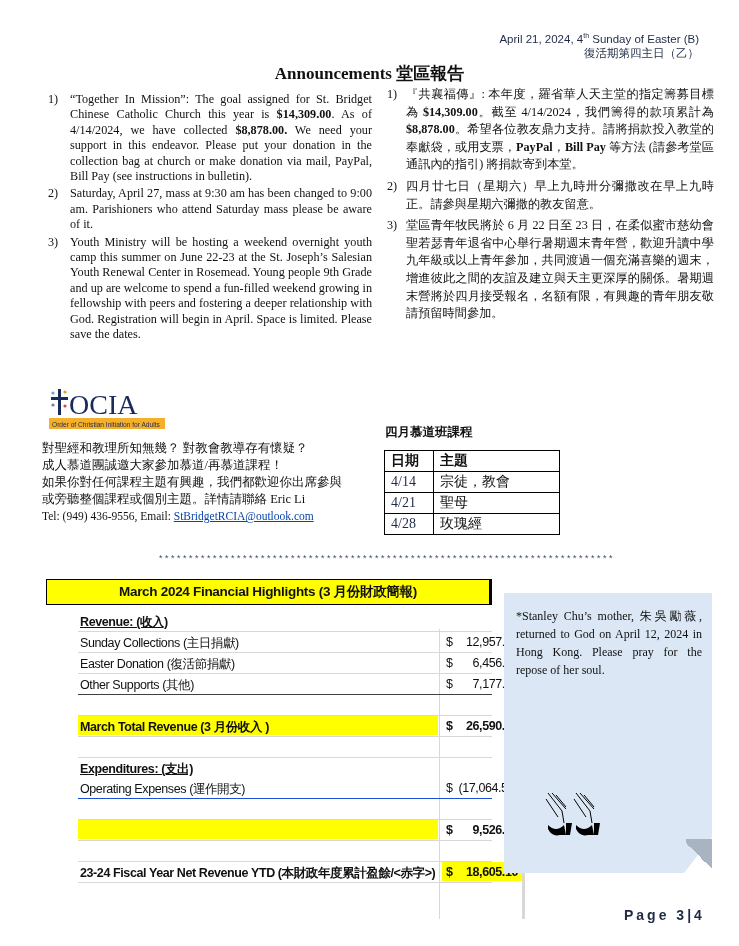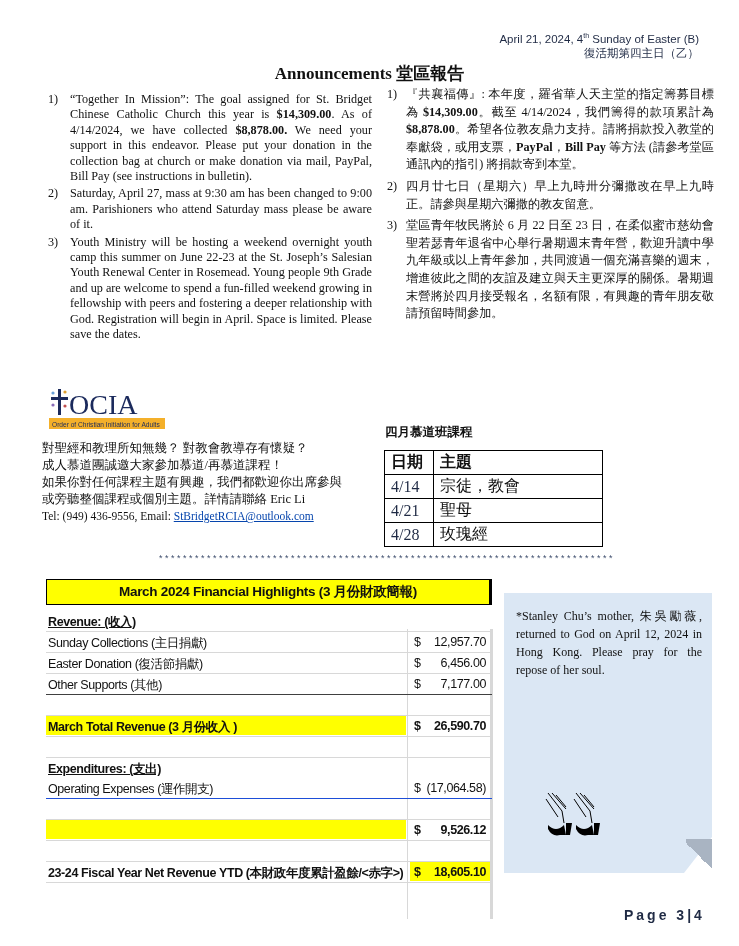--- a/index.html
+++ b/index.html
@@ -12,21 +12,21 @@
   .ann-list li { position:relative; padding-left:36px; text-align:justify; font-size:12.2px; line-height:15.4px; margin-bottom:2px; }
   .ann-list li .num { position:absolute; left:14px; top:0; }
   .left-col { left:34px; top:92px; width:338px; }
   .right-col { left:384px; top:86px; width:330px; }
   .right-col li { padding-left:22px; font-size:12.2px; line-height:17.6px; margin-bottom:4px; }
   .right-col li .num { left:3px; }
   .ocia-logo { left:49px; top:387px; width:118px; height:44px; }
   .ocia-text { left:42px; top:440px; width:340px; font-size:12.5px; line-height:17px; }
   .ocia-text a { color:#0645ad; }
   .course-title { left:385px; top:424px; font-family:"Liberation Sans", sans-serif; font-weight:bold; font-size:12.5px; }
-  table.course { position:absolute; left:384px; top:450px; width:219px; border-collapse:collapse; font-size:16px; }
+  table.course { position:absolute; left:384px; top:450px; width:176px; border-collapse:collapse; font-size:14px; }
   table.course td, table.course th { border:1px solid #000; padding:1px 6px; text-align:left; height:15px; }
   table.course th { font-family:"Liberation Sans", sans-serif; font-weight:bold; }
   table.course td.date { color:#1f2a44; width:36px; }
   .stars { left:158px; top:555px; font-size:9px; letter-spacing:0.6px; color:#3a4a6a; font-family:"Liberation Mono", monospace; }
   .fin { left:46px; top:579px; width:446px; font-family:"Liberation Sans", sans-serif; }
   .fin-head { height:24px; background:#ffff00; border:1px solid #000; border-right:3px solid #000; text-align:center; font-weight:bold; font-size:13.5px; line-height:24px; letter-spacing:-0.3px; }
   .fin-row { position:relative; height:20px; border-bottom:1px solid #d8d8d8; font-size:12.5px; letter-spacing:-0.4px; }
   .fin-row .lbl { position:absolute; left:2px; top:3px; }
   .fin-row .amt { position:absolute; left:368px; top:3px; width:72px; }
   .fin-row .amt .d { position:absolute; left:0; }
@@ -130,21 +130,21 @@
     <td class="date">4/28</td>
     <td>玫瑰經</td>
   </tr>
 </tbody>
   </table>
 
 <div class="abs stars">****************************************************************************</div>
 
 <div class="abs fin">
   <div class="fin-head">March 2024 Financial Highlights (3 月份財政簡報)</div>
-  <div style="position:relative;">
+  <div style="position:relative;margin-left:32px;">
     <div class="vline"></div>
     <div class="rline"></div>
 
     <div class="fin-row bold" style="height:26px;">
       <span class="lbl u" style="top:9px">Revenue: (收入)</span>
     </div>
 
     <div class="fin-row">
       <span class="lbl">Sunday Collections  (主日捐獻)</span>
       <span class="amt">

